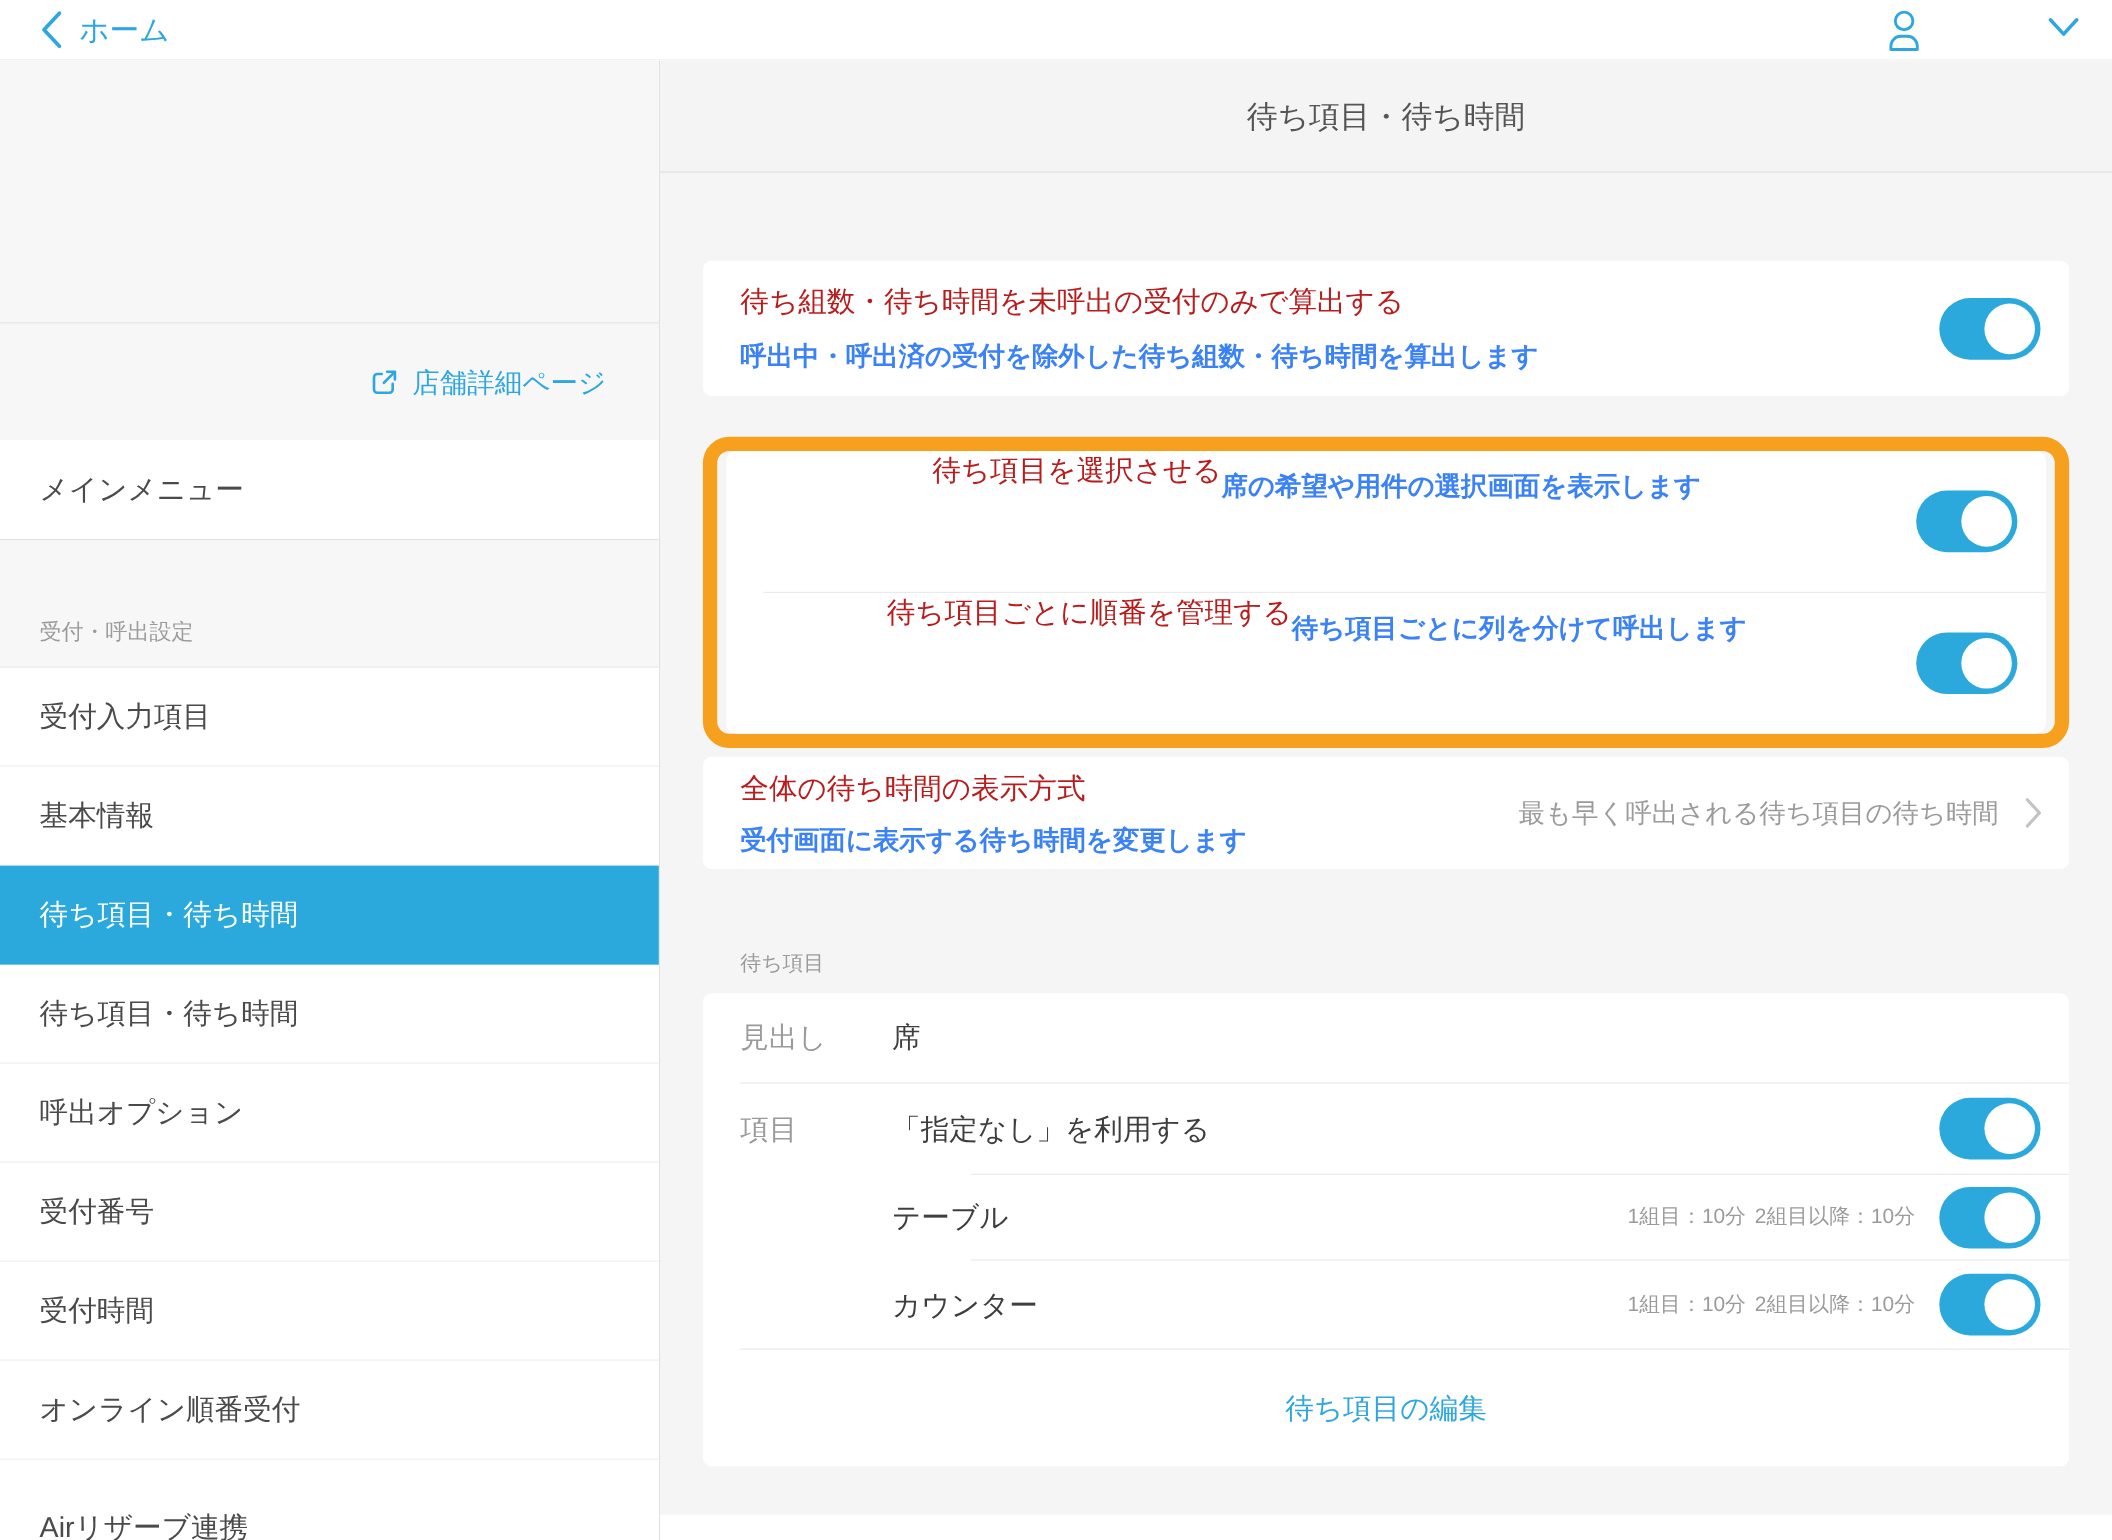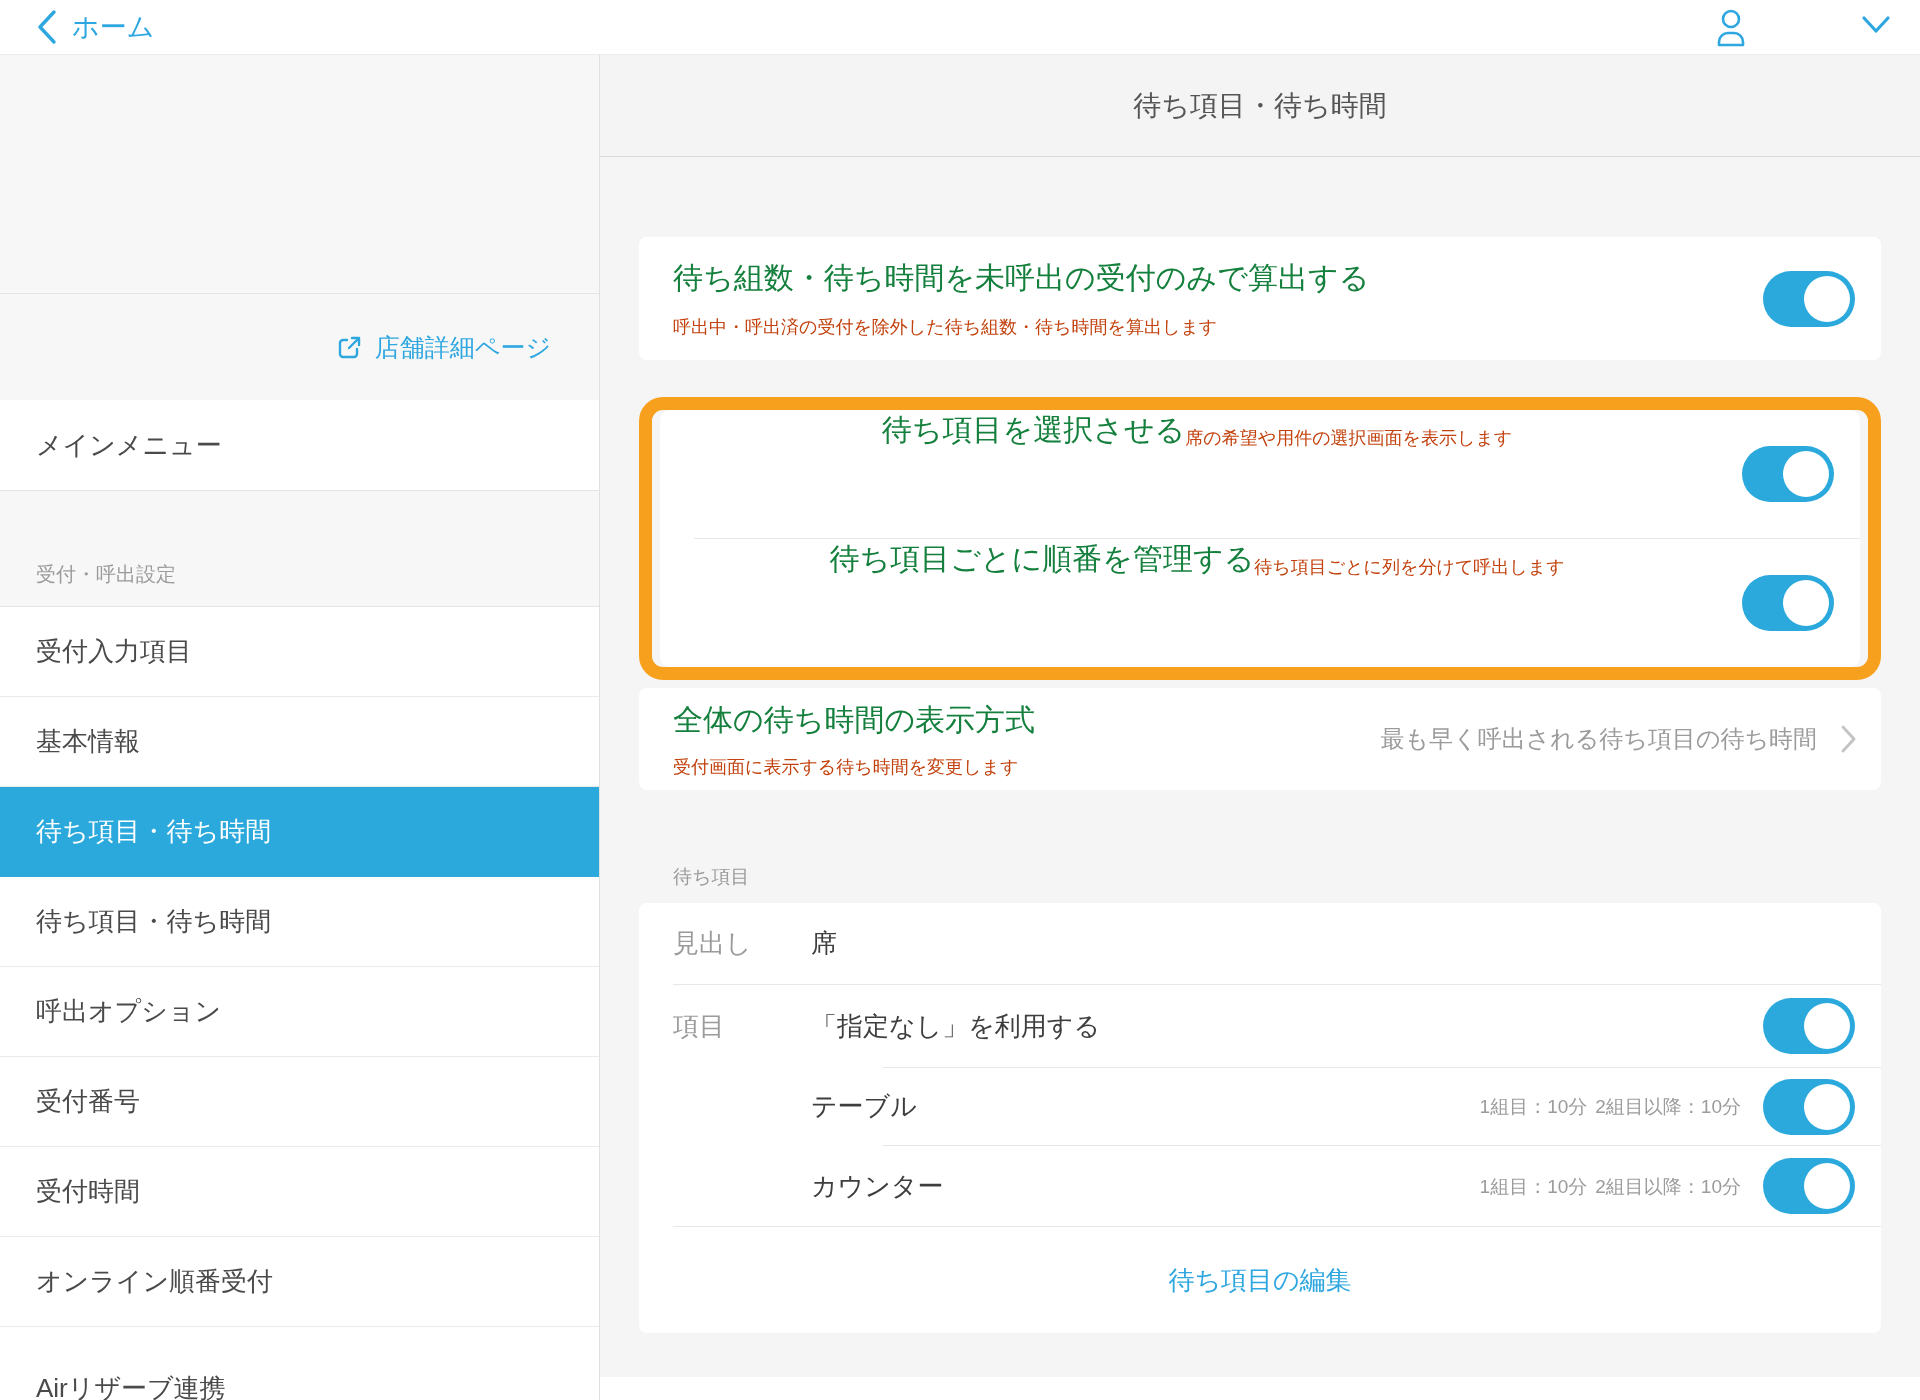--- a/index.html
+++ b/index.html
@@ -71,22 +71,22 @@
     height:102px;background:#f4f4f4;border-bottom:1px solid #d9d9d9;
     display:flex;align-items:center;justify-content:center;
   }
   .main-header h1{font-size:28px;font-weight:normal;color:#555;}
   .content{
     height:1220px;background:#f5f5f6;padding:0 39px;overflow:hidden;
   }
 
   .card{background:#fff;border-radius:8px;position:relative;}
   .setting-card{height:123px;padding:0 160px 0 34px;display:flex;flex-direction:column;justify-content:center;}
-  .setting-title{font-size:30px;color:#15803d;}
-  .setting-sub{font-size:18px;color:#c2410c;margin-top:16px;}
+  .setting-title{font-size:26px;color:#b91c1c;}
+  .setting-sub{font-size:24px;color:#3b82f6;margin-top:16px;font-weight:bold;}
 
   .toggle{
     position:absolute;right:26px;top:50%;transform:translateY(-50%);
     width:92px;height:56px;border-radius:28px;background:#d9d9d9;cursor:pointer;flex:none;
   }
   .toggle .knob{
     position:absolute;top:5px;left:5px;width:46px;height:46px;border-radius:50%;background:#fff;
   }
   .toggle.on{background:var(--accent);}
   .toggle.on .knob{left:auto;right:5px;}

